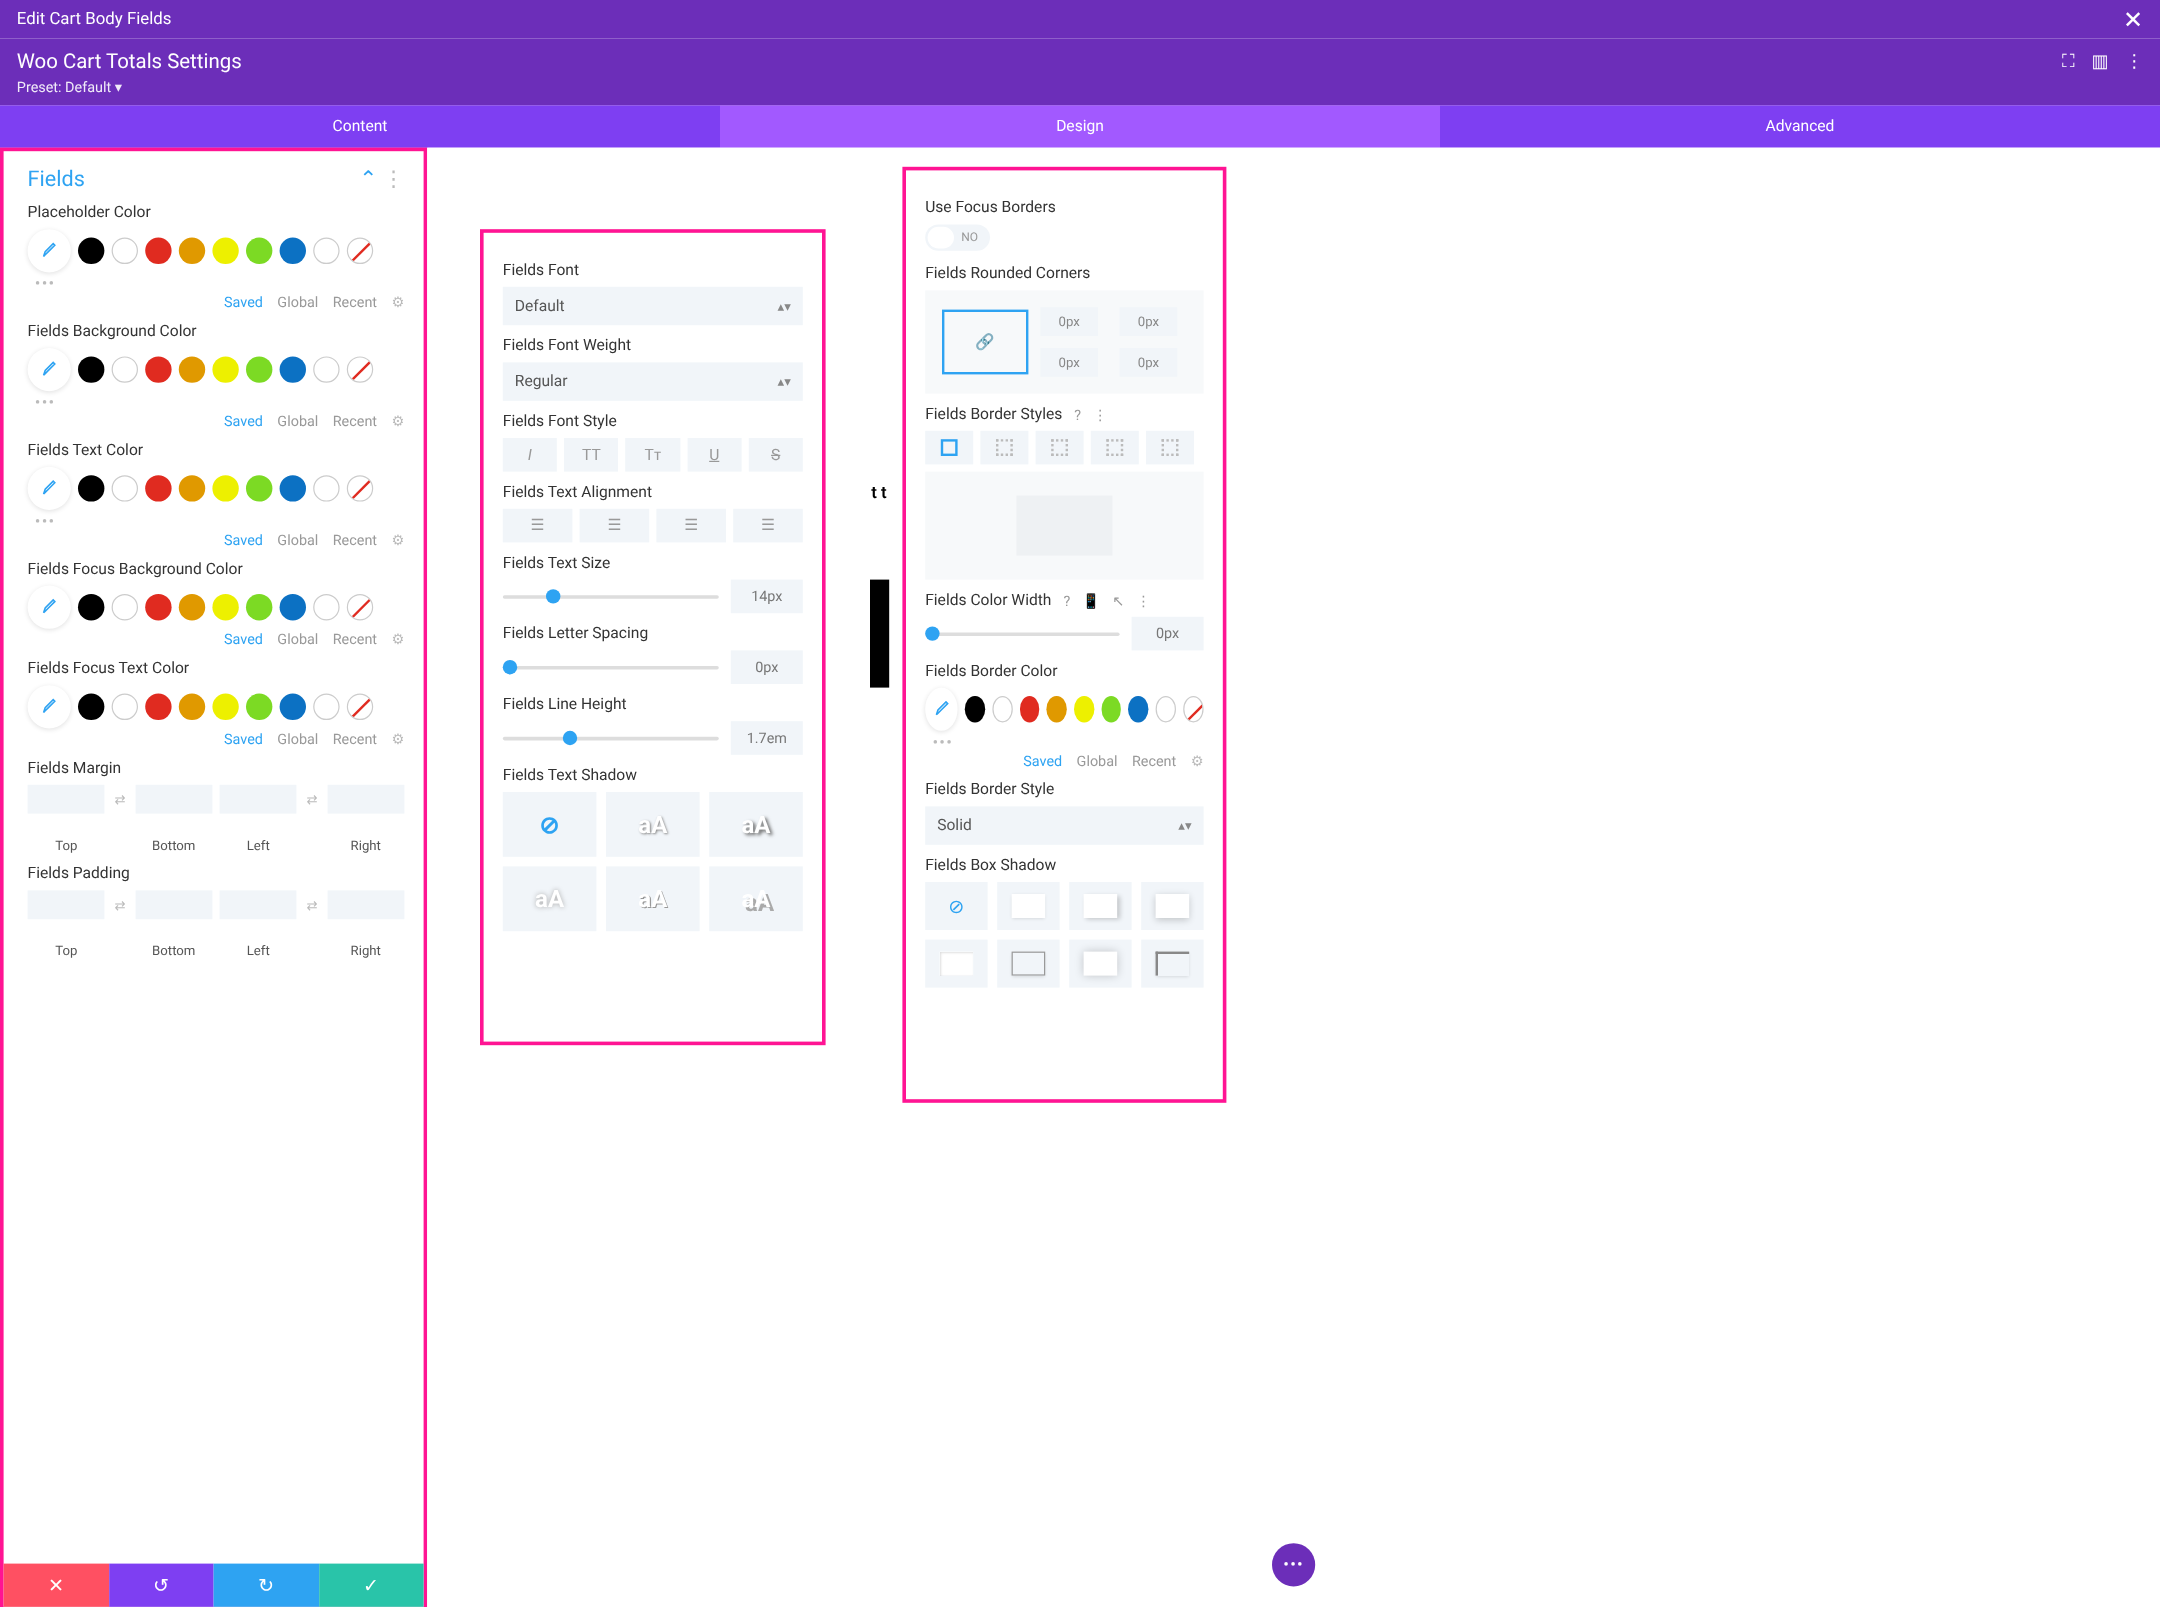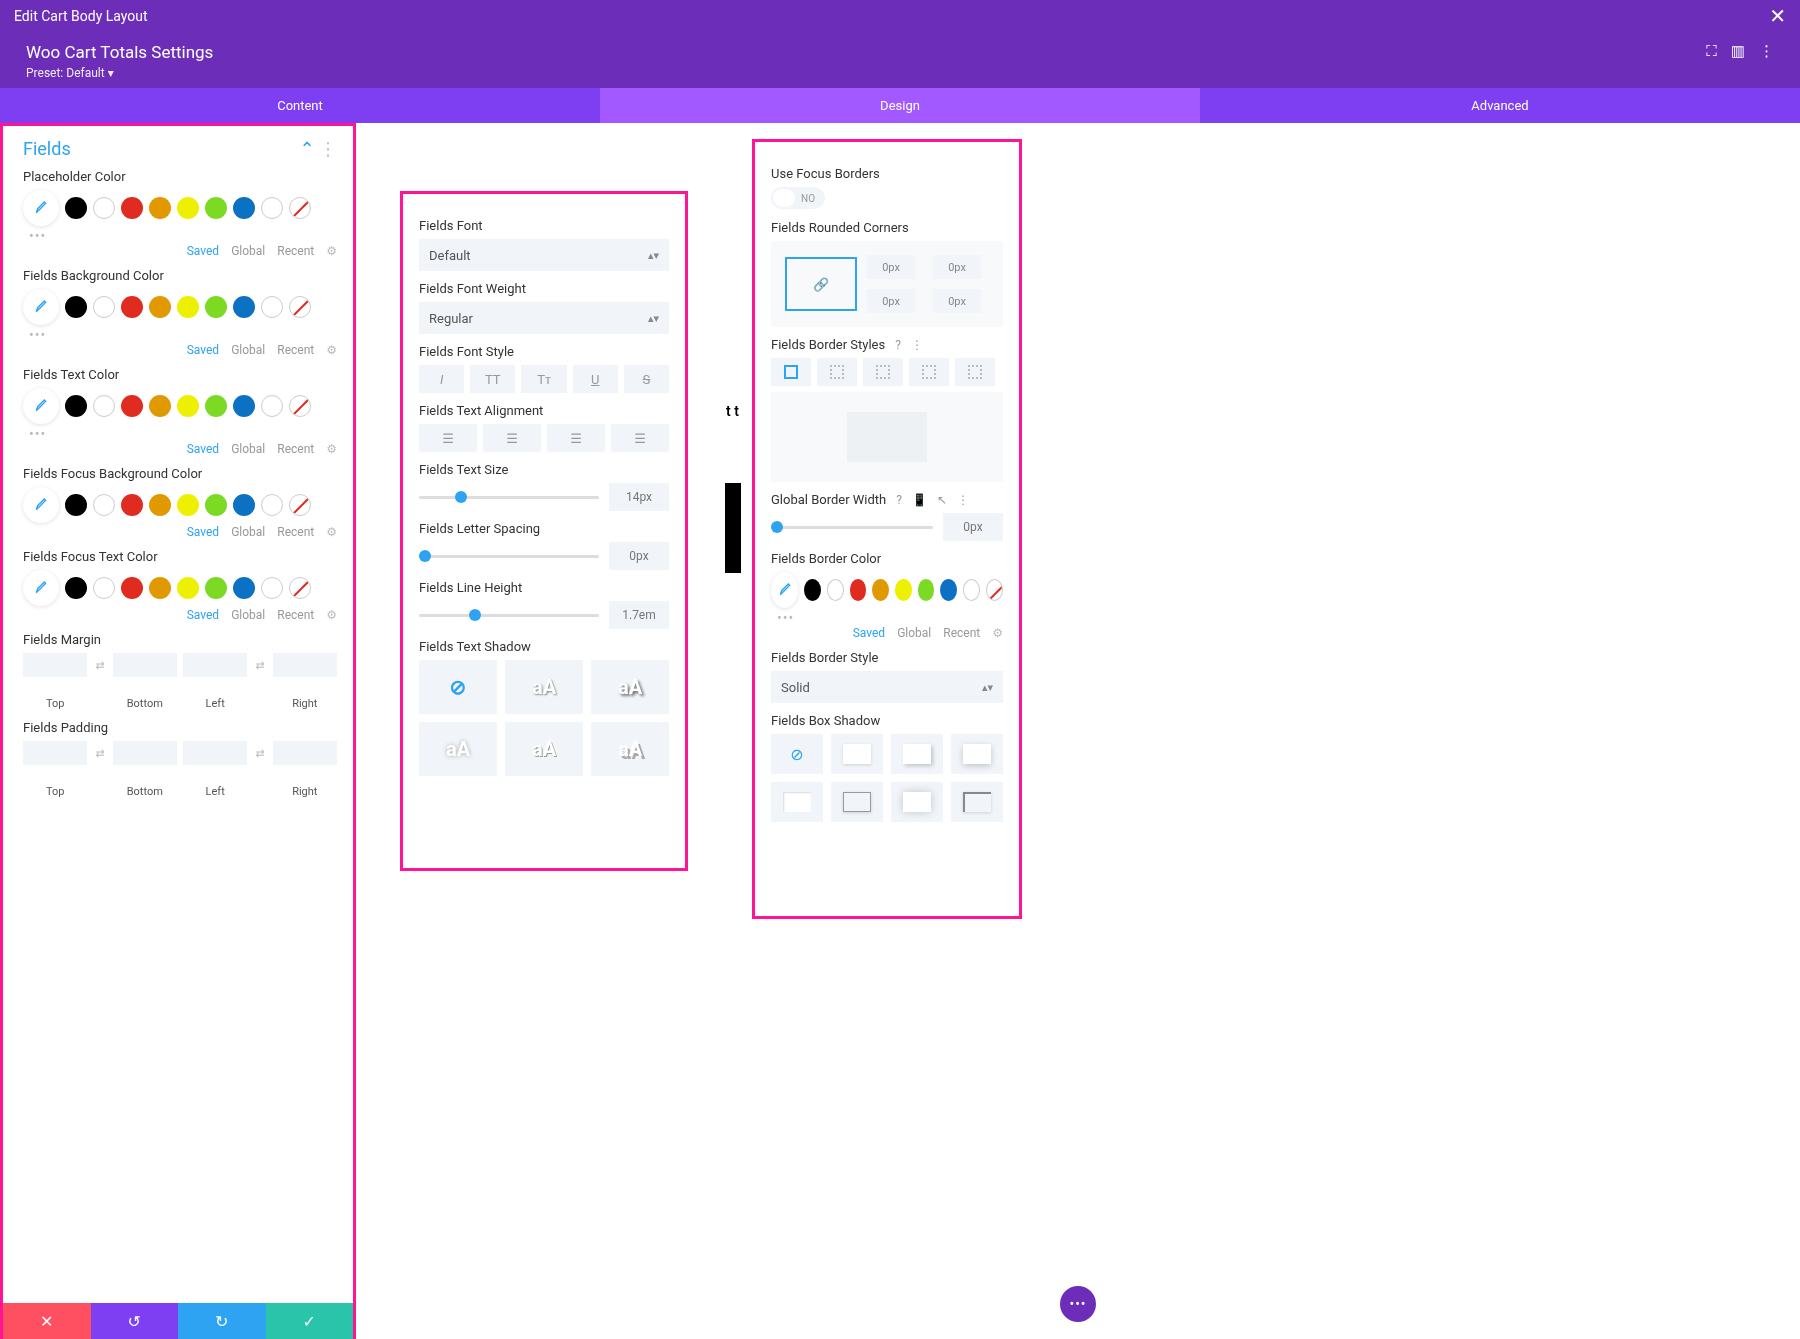--- a/index.html
+++ b/index.html
@@ -1,20 +1,20 @@
 <!DOCTYPE html>
 <html><head>
 <meta charset="utf-8">
 <style>
 * { box-sizing: border-box; margin: 0; padding: 0; }
 body { font-family: -apple-system, BlinkMacSystemFont, "Segoe UI", Roboto, sans-serif; font-size: 13px; color: #333; background: #fff; }
 .topbar { background: #6c2eb9; color: #fff; height: 32px; display: flex; align-items: center; padding: 0 14px; justify-content: space-between; }
 .topbar .title { font-size: 14px; }
 .close-x { font-size: 20px; cursor: pointer; }
-.settings-bar { background: #6c2eb9; color: #fff; padding: 10px 26px 8px; display: flex; align-items: flex-start; justify-content: space-between; }
+.settings-bar { background: #6c2eb9; color: #fff; padding: 10px 14px 8px; display: flex; align-items: flex-start; justify-content: space-between; }
 .settings-title { font-size: 17px; margin-bottom: 4px; }
 .preset { font-size: 12px; opacity: .9; }
 .settings-icons { display: flex; gap: 14px; align-items: center; font-size: 15px; }
 .tabs { display: flex; background: #a259ff; color: #fff; }
 .tab { flex: 1; text-align: center; padding: 10px 0; font-size: 13px; cursor: pointer; }
 .tab.dim { background: #7e3ff2; }
 .tab.active { background: #a259ff; }
 .layout { display: flex; height: calc(100vh - 120px); position: relative; }
 .left { width: 356px; border: 3px solid #ff1493; border-top: 3px solid #ff1493; display: flex; flex-direction: column; position: relative; }
 .left-scroll { flex: 1; overflow: hidden; padding: 12px 16px 0 20px; }
@@ -84,21 +84,21 @@
 .help { color: #999; font-size: 12px; margin-left: 4px; }
 .rowlabel { display: flex; align-items: center; gap: 6px; margin: 10px 0 6px; }
 .ghosttext { position: absolute; left: 370px; top: 280px; color: #000; font-size: 14px; font-weight: 600; }
 .ghosttext2 { position: absolute; left: 369px; top: 360px; width: 16px; height: 90px; background: #000; }
 svg { display: block; }
 </style>
 </head>
 <body>
 
 <div class="topbar">
-  <span class="title">Edit Cart Body Layout</span>
+  <span class="title">Edit Cart Body Fields</span>
   <span class="close-x">✕</span>
 </div>
 
 <div class="settings-bar">
   <div>
     <div class="settings-title">Woo Cart Totals Settings</div>
     <div class="preset">Preset: Default ▾</div>
   </div>
   <div class="settings-icons">
     <span>⛶</span>
@@ -409,21 +409,21 @@
           </div>
         <div class="bs">
             <div class="bsicon dot"></div>
           </div>
       </div>
       <div class="preview">
           <div class="rect"></div>
         </div>
 
       <div class="rowlabel">
-          <span>Global Border Width</span>
+          <span>Fields Color Width</span>
           <span class="help">?</span>
           <span class="help">📱</span>
           <span class="help">↖</span>
           <span class="help">⋮</span>
         </div>
       <div class="slider-row">
           <div class="slider">
             <div class="dot" style="left:0%"></div>
           </div>
           <div class="valbox">0px</div>

